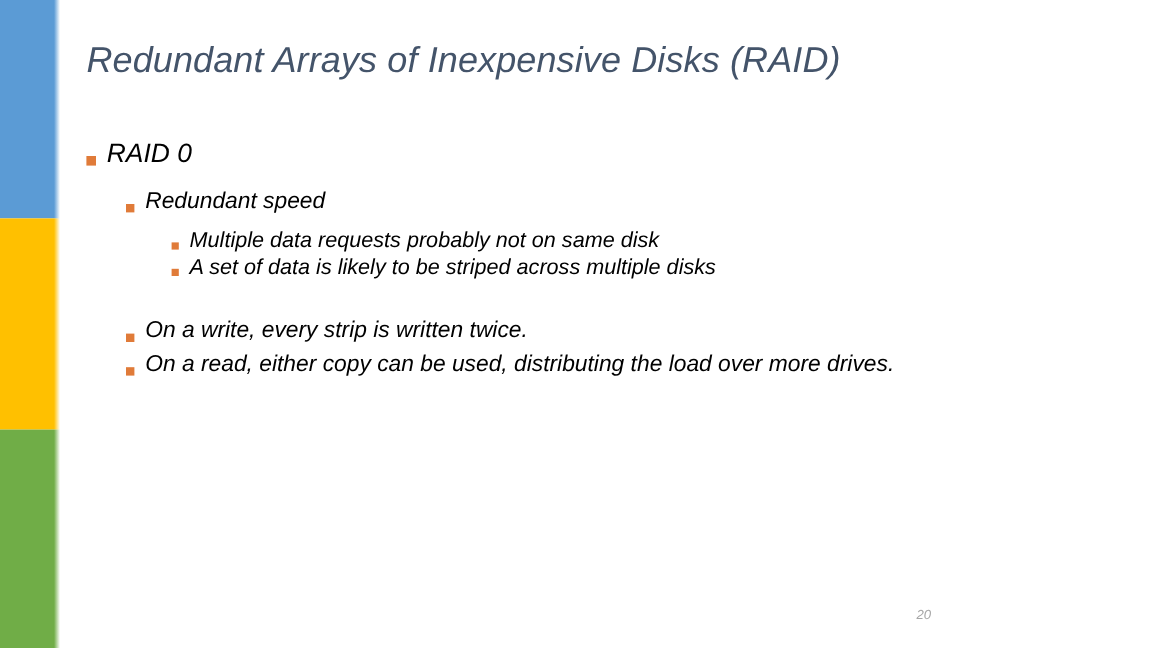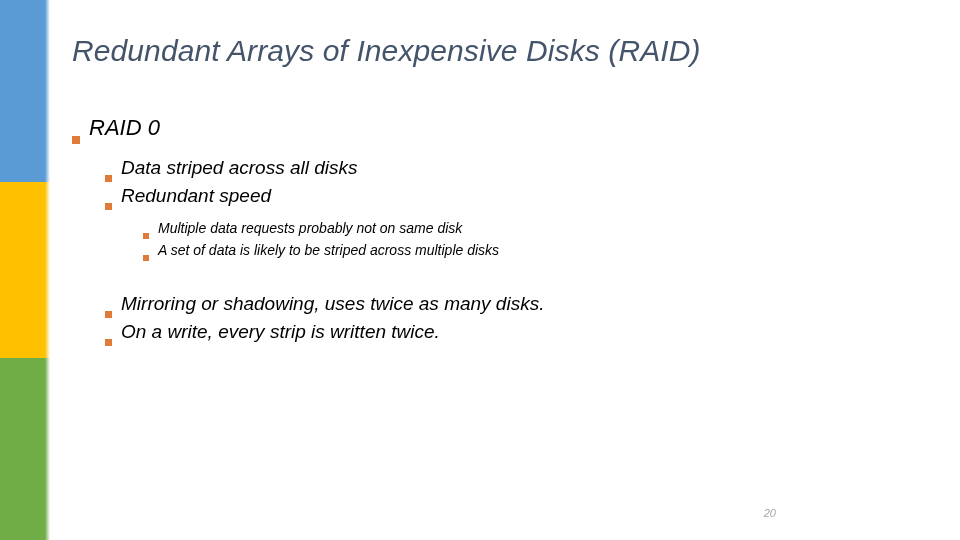--- a/index.html
+++ b/index.html
@@ -70,21 +70,21 @@
   
   .body {
     position: absolute;
     left: 72px;
     top: 112px;
     width: 860px;
   }
 
   .bullet-row {
     display: flex;
-    align-items: flex-end;
+    align-items: center;
     color: #000000;
   }
 
   .bullet-mark {
     flex: 0 0 auto;
     display: inline-block;
     background: #E07B39;
   }
 
   .bullet-text {
@@ -111,21 +111,21 @@
     margin-bottom: 0px;
   }
   .lvl2 .bullet-mark {
     width: 7px; height: 7px;
     margin: 11px 9px 0 0;
   }
 
   
   .lvl3 {
     margin-left: 71px;
-    font-size: 14px;
+    font-size: 18px;
     line-height: 21px;
     margin-bottom: 1px;
   }
   .lvl3 .bullet-mark {
     width: 6px; height: 6px;
     margin: 8px 9px 0 0;
   }
 
   .group-gap-small { height: 8px; }
   .group-gap-big   { height: 20px; }
@@ -166,49 +166,45 @@
 
     <div class="bullet-row lvl1">
       <span class="bullet-mark"></span>
       <span class="bullet-text">RAID 0</span>
     </div>
 
     <div class="group-gap-small"></div>
 
     <div class="bullet-row lvl2">
       <span class="bullet-mark"></span>
-      <span class="bullet-text">Data striped across all disks</span>
-    </div>
+      <span class="bullet-text">Redundant speed</span>
+    </div>
+
+    <div class="group-gap-small"></div>
+
+    <div class="bullet-row lvl3">
+      <span class="bullet-mark"></span>
+      <span class="bullet-text">Multiple data requests probably not on same disk</span>
+    </div>
+    <div class="bullet-row lvl3">
+      <span class="bullet-mark"></span>
+      <span class="bullet-text">A set of data is likely to be striped across multiple disks</span>
+    </div>
+
+    <div class="group-gap-big"></div>
+
+
+    <div class="group-gap-small"></div>
+
     <div class="bullet-row lvl2">
       <span class="bullet-mark"></span>
-      <span class="bullet-text">Redundant speed</span>
-    </div>
-
-    <div class="group-gap-small"></div>
-
-    <div class="bullet-row lvl3">
-      <span class="bullet-mark"></span>
-      <span class="bullet-text">Multiple data requests probably not on same disk</span>
-    </div>
-    <div class="bullet-row lvl3">
-      <span class="bullet-mark"></span>
-      <span class="bullet-text">A set of data is likely to be striped across multiple disks</span>
-    </div>
-
-    <div class="group-gap-big"></div>
-
-
-    <div class="group-gap-small"></div>
-
+      <span class="bullet-text">On a write, every strip is written twice.</span>
+    </div>
     <div class="bullet-row lvl2">
       <span class="bullet-mark"></span>
-      <span class="bullet-text">Mirroring or shadowing, uses twice as many disks.</span>
-    </div>
-    <div class="bullet-row lvl2">
-      <span class="bullet-mark"></span>
-      <span class="bullet-text">On a write, every strip is written twice.</span>
+      <span class="bullet-text">On a read, either copy can be used, distributing the load over more drives.</span>
     </div>
 
   </div>
 
   <div class="page-number">20</div>
 
 </div>
 
 </body></html>

